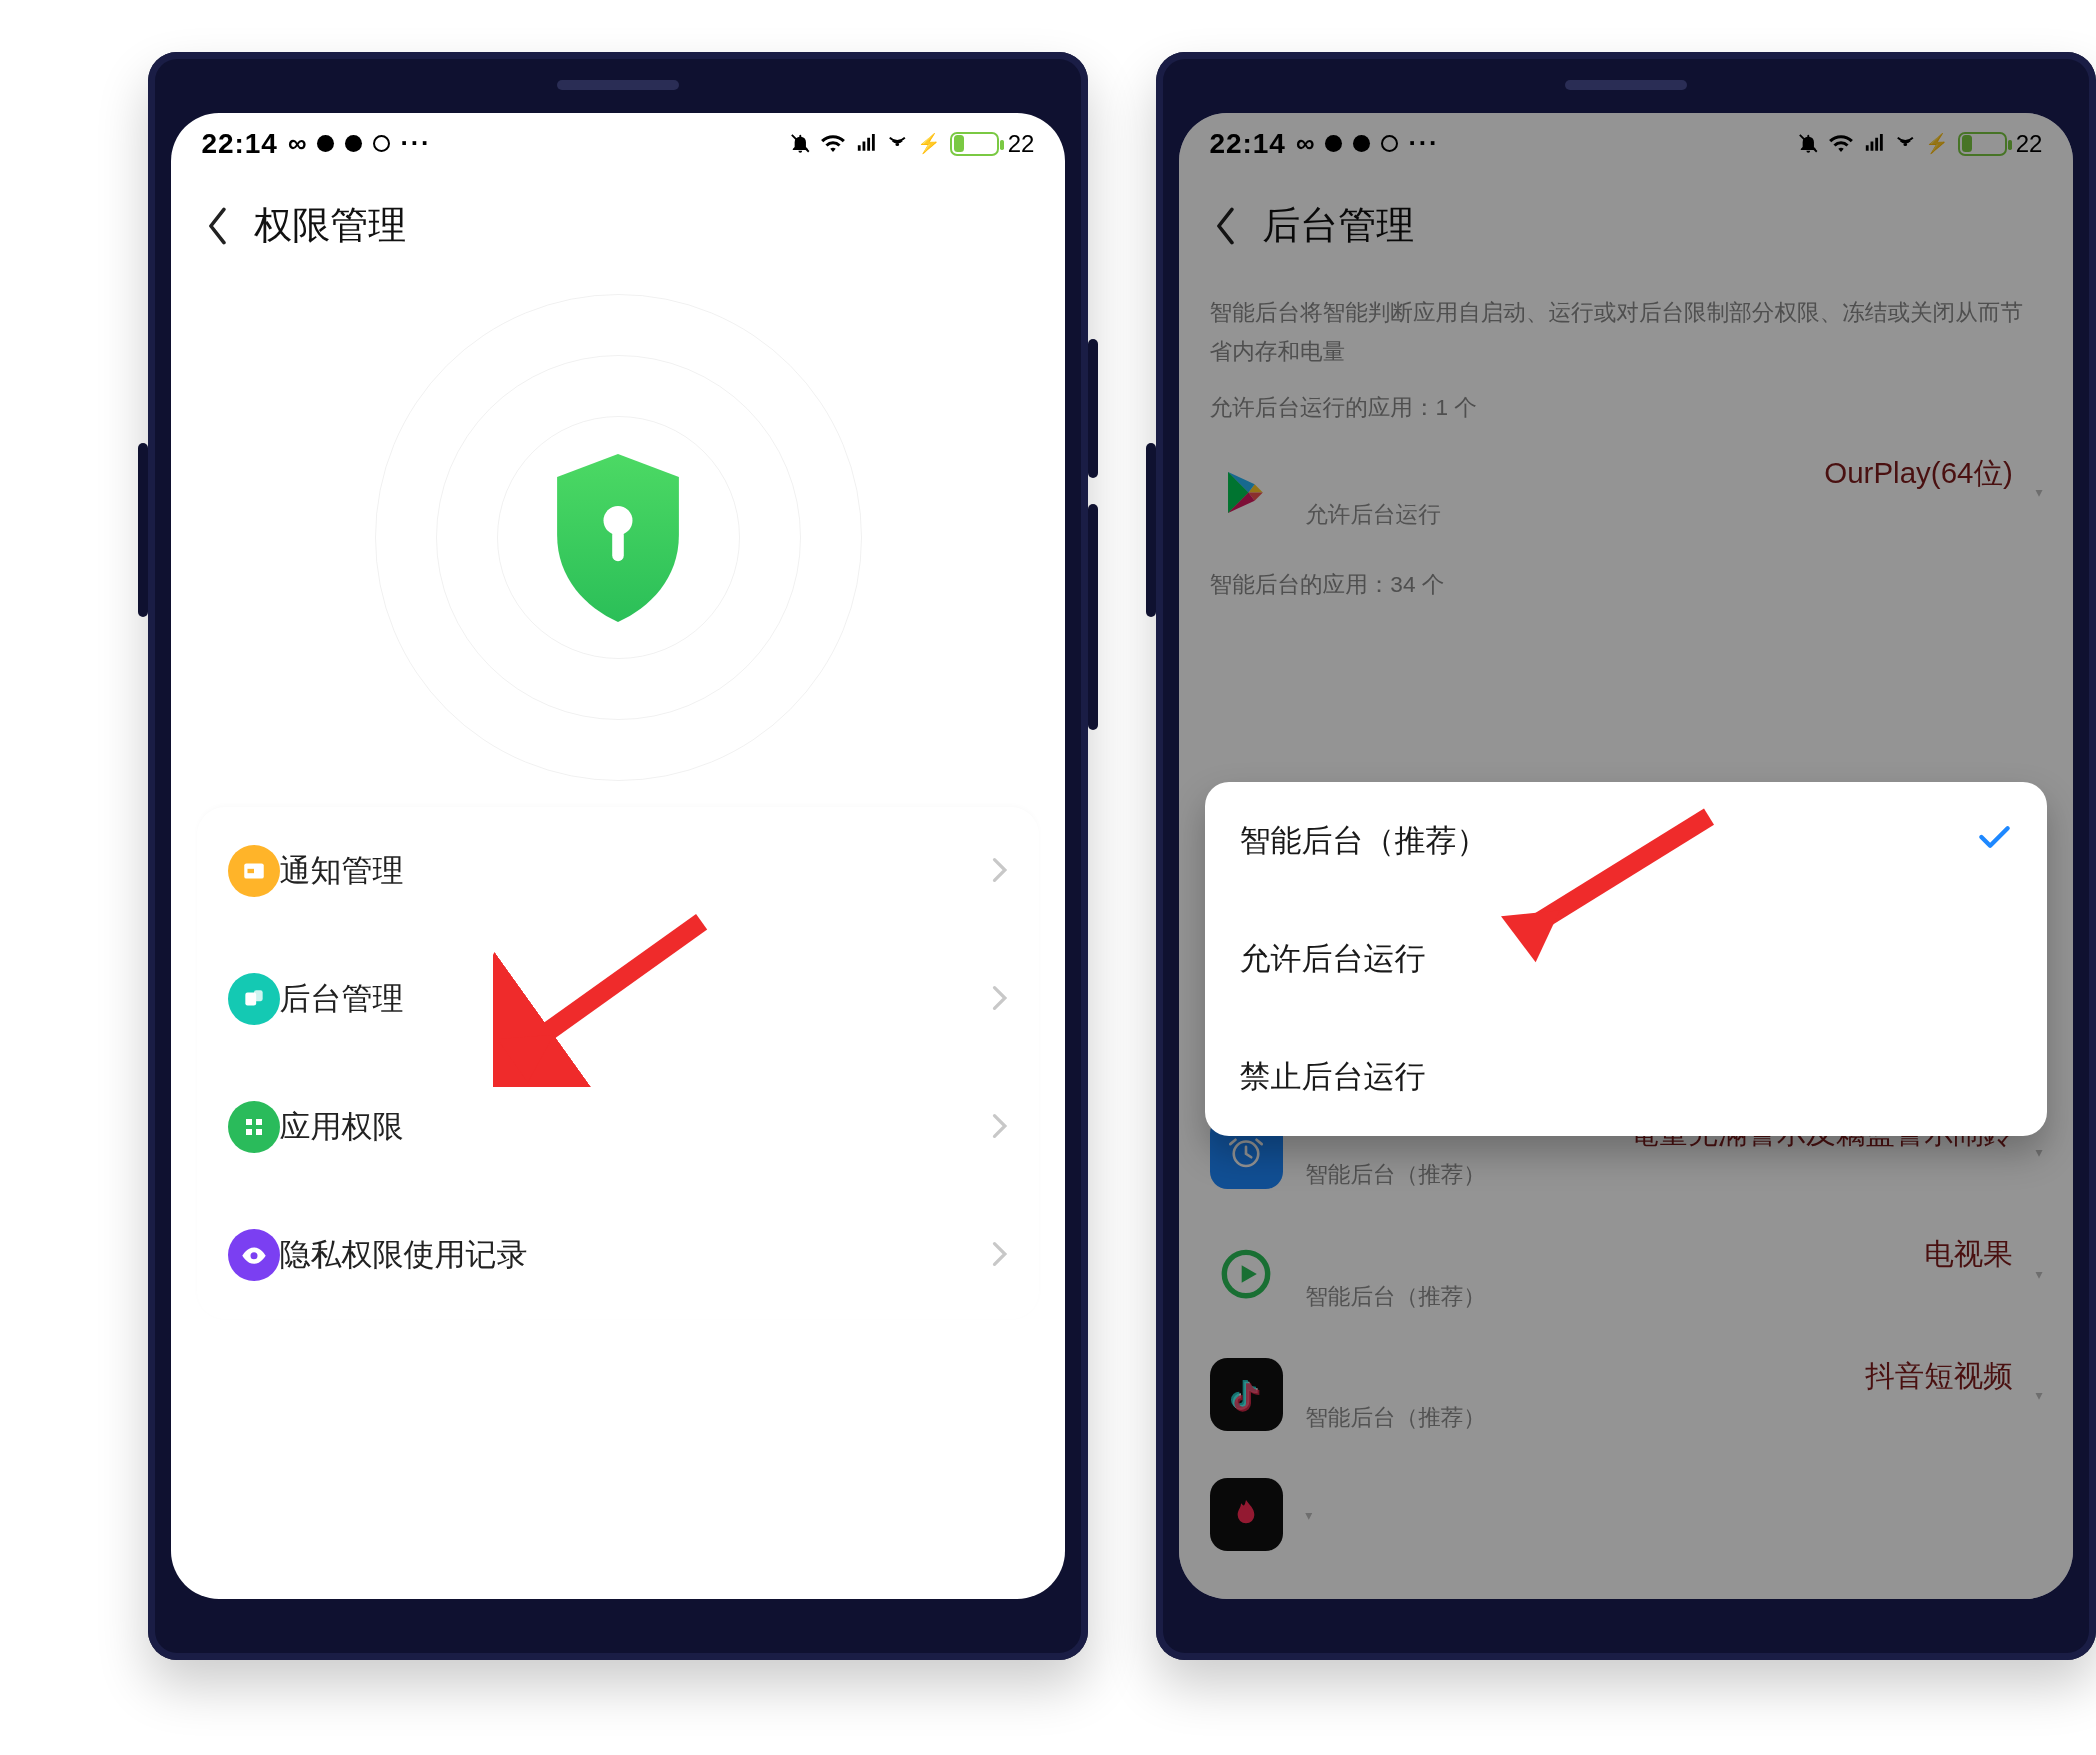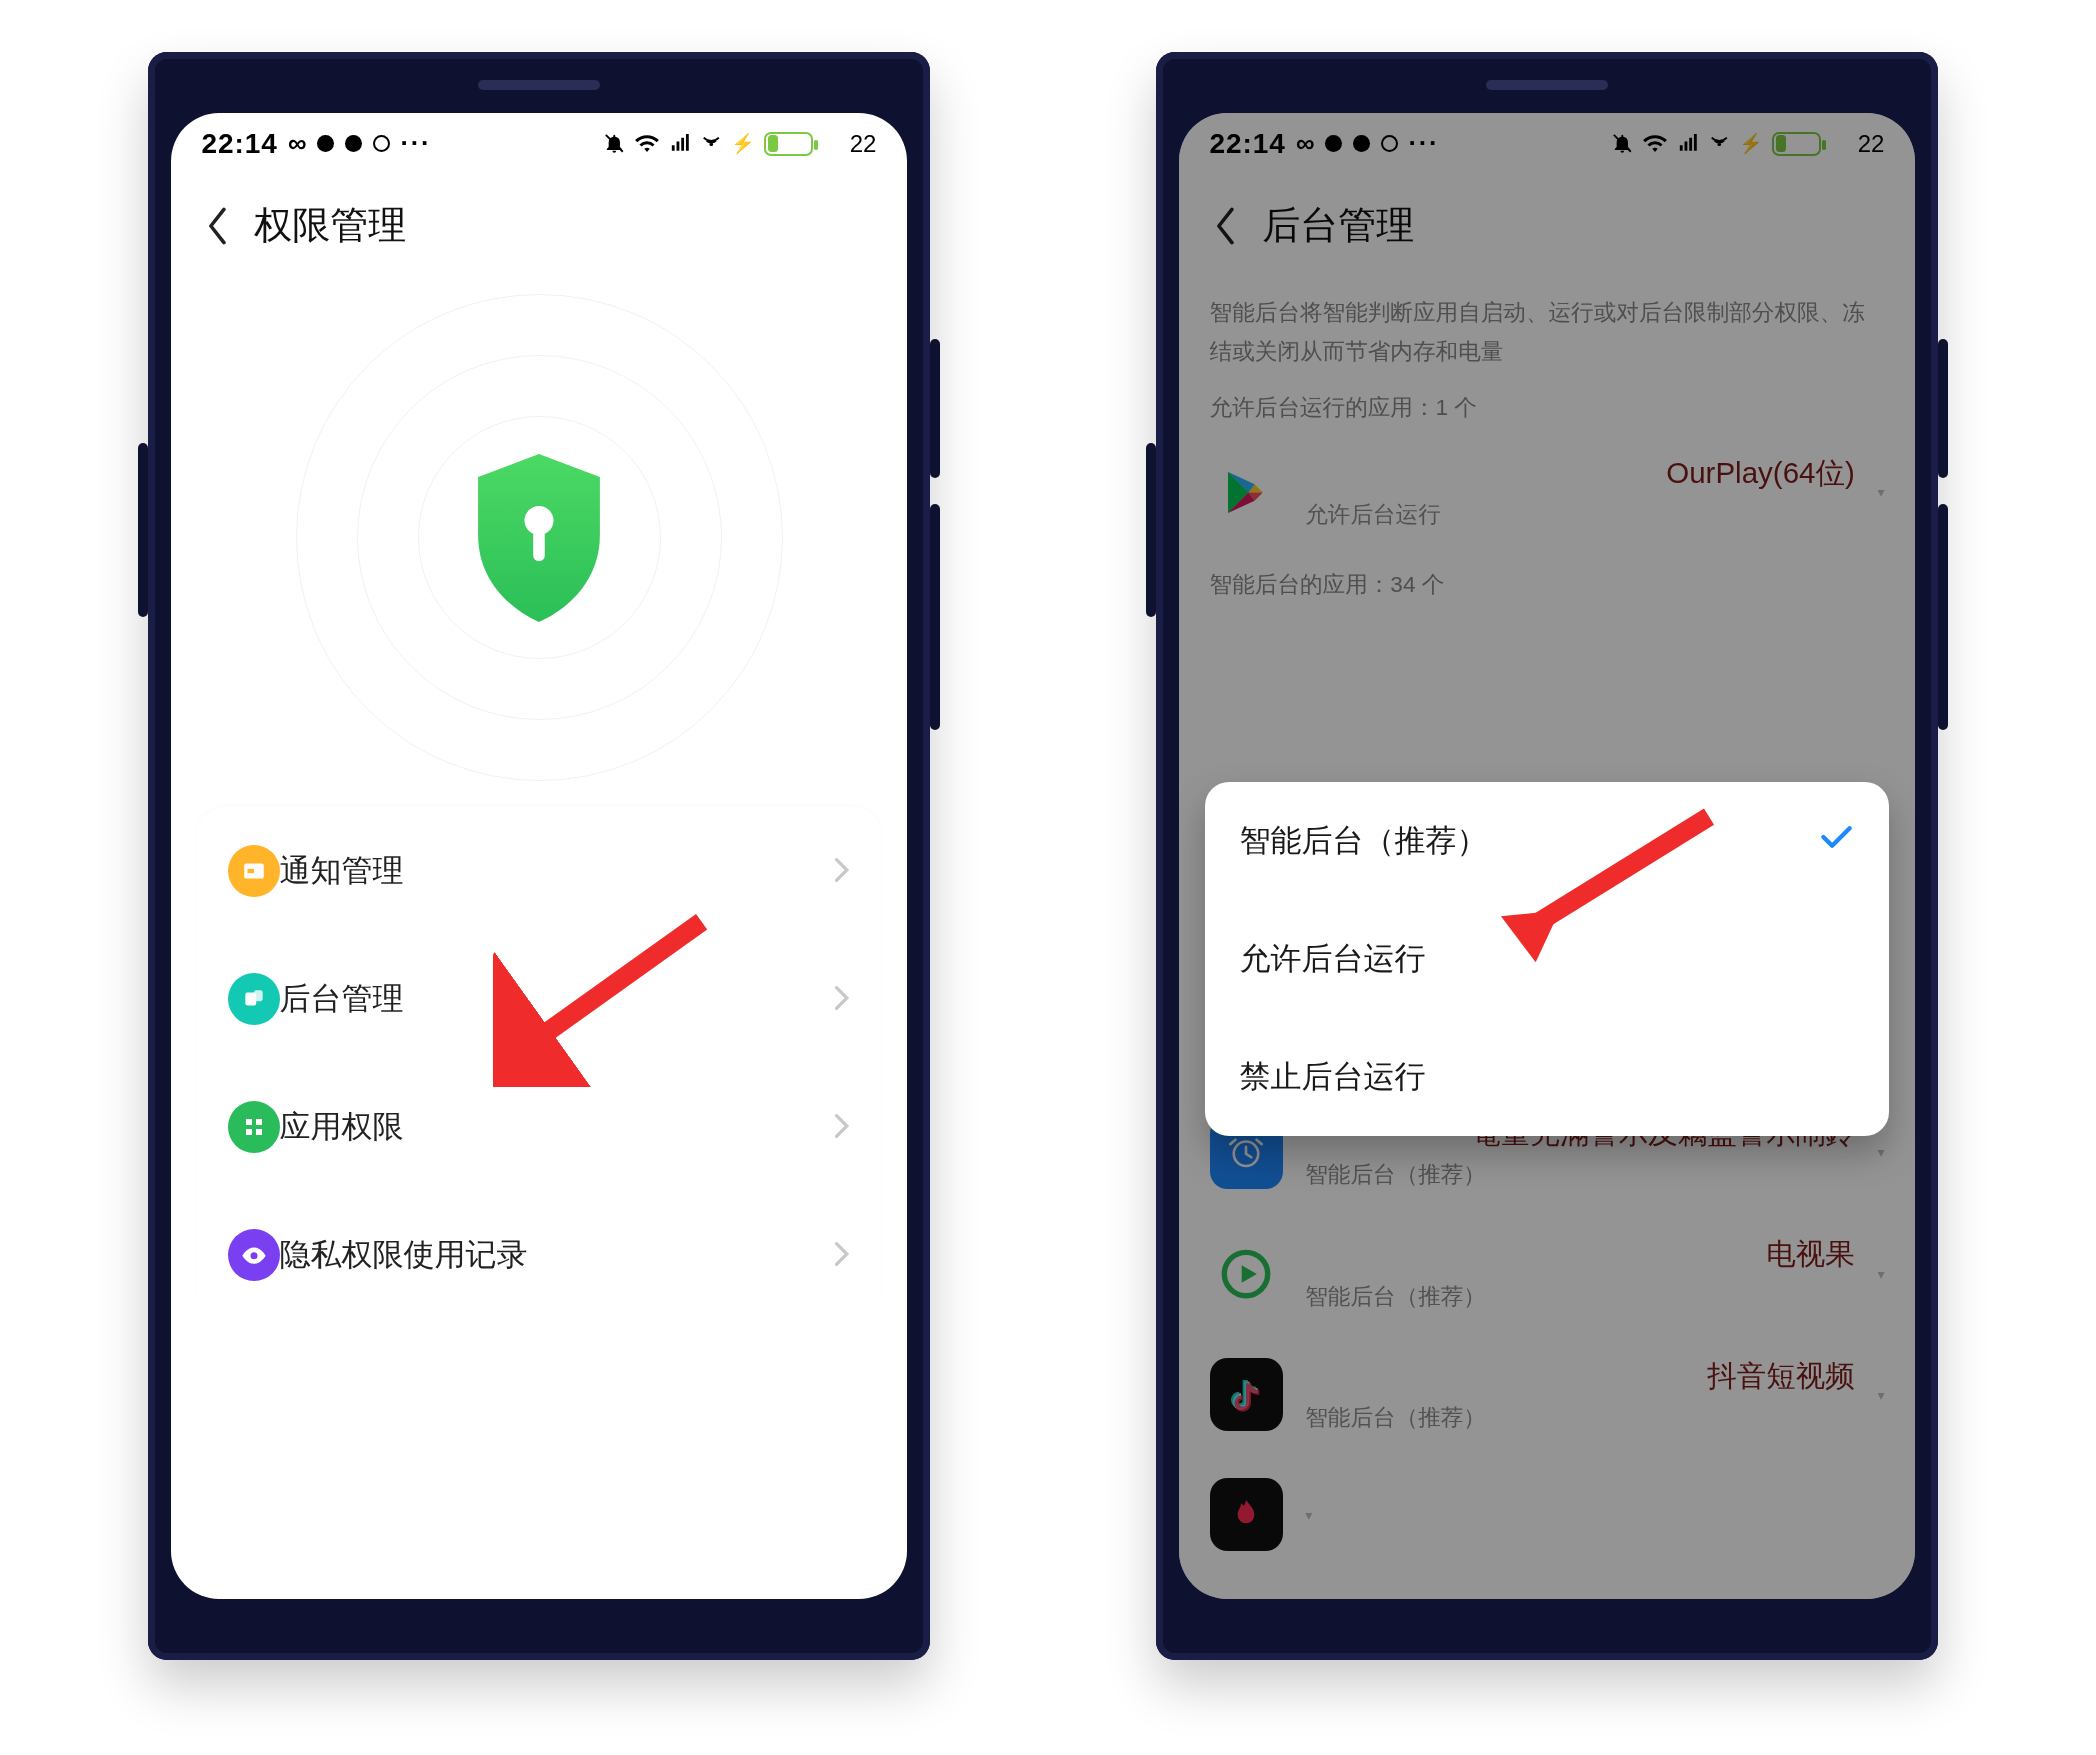--- a/index.html
+++ b/index.html
@@ -7,23 +7,23 @@
   body {
     width:2096px; height:1755px;
     background:#ffffff;
     font-family: -apple-system, "Helvetica Neue", Arial, "PingFang SC", "Microsoft YaHei", sans-serif;
     position:relative;
   }
 
   
   .phone {
     position:absolute;
-    width:782px;
+    width:940px;
     height:1608px;
-    border-radius:19px;
+    border-radius:29px;
     background:#0f1130;
     box-shadow: 0 26px 52px rgba(0,0,0,0.2), inset 0 0 0 7px #1a1d45;
     padding:61px 22.6px 61px 22.6px;
   }
   .phone::before { 
     content:"";
     position:absolute;
     top:28px; left:50%; transform:translateX(-50%);
     width:122px; height:10.4px;
     background:#2a2d55;
@@ -78,21 +78,21 @@
   .status .battery .shell {
     width:49px; height:24px; border:2.6px solid #7ac943; border-radius:7px; position:relative;
   }
   .status .battery .shell::after{
     content:""; position:absolute; right:-7px; top:6px; width:4.3px; height:10.4px; background:#7ac943; border-radius:1.7px;
   }
   .status .battery .fill {
     position:absolute; left:1.7px; top:1.7px; bottom:1.7px;
     background:#7ac943; border-radius:3.5px;
   }
-  .status .batt-num { font-size:24px; font-weight:500;margin-left:28px; }
+  .status .batt-num { font-size:24px; font-weight:500; }
   .status .bolt { font-size:19px; }
 
   
   .navhdr {
     display:flex; align-items:center;
     padding:26px 31px 17.4px 26px;
     gap:15.6px;
   }
   .navhdr .back { width:42px; height:42px; display:flex; align-items:center; justify-content:center; }
   .navhdr .title { font-size:38px; font-weight:500; color:#111; }

